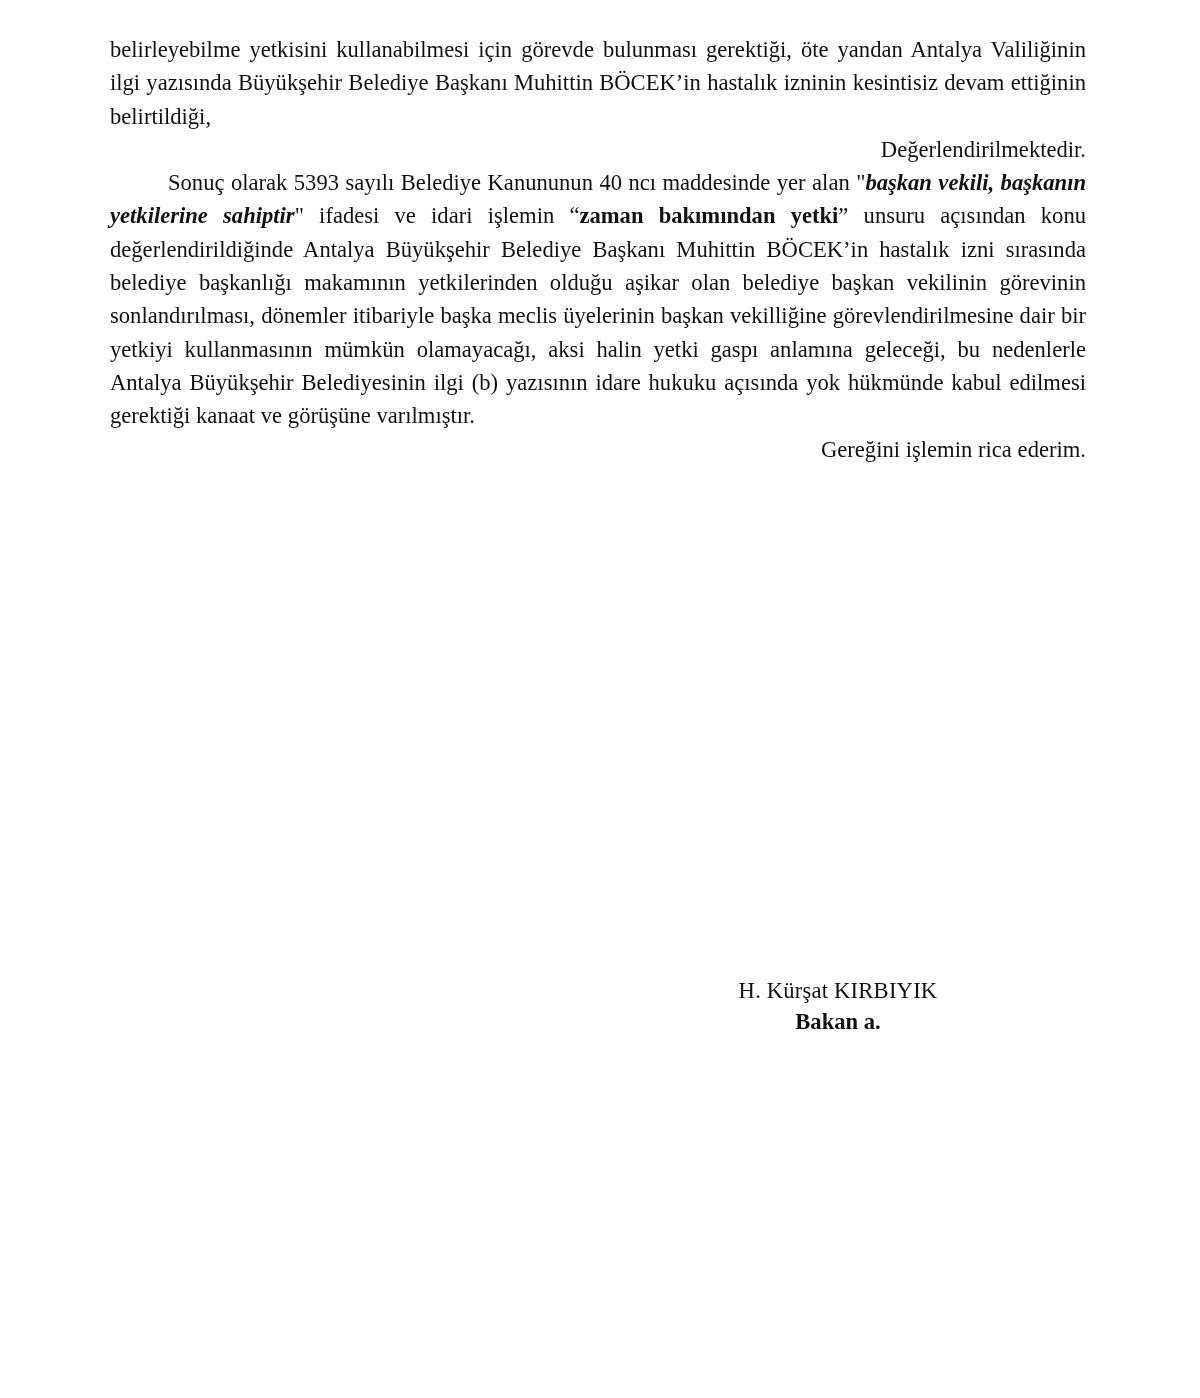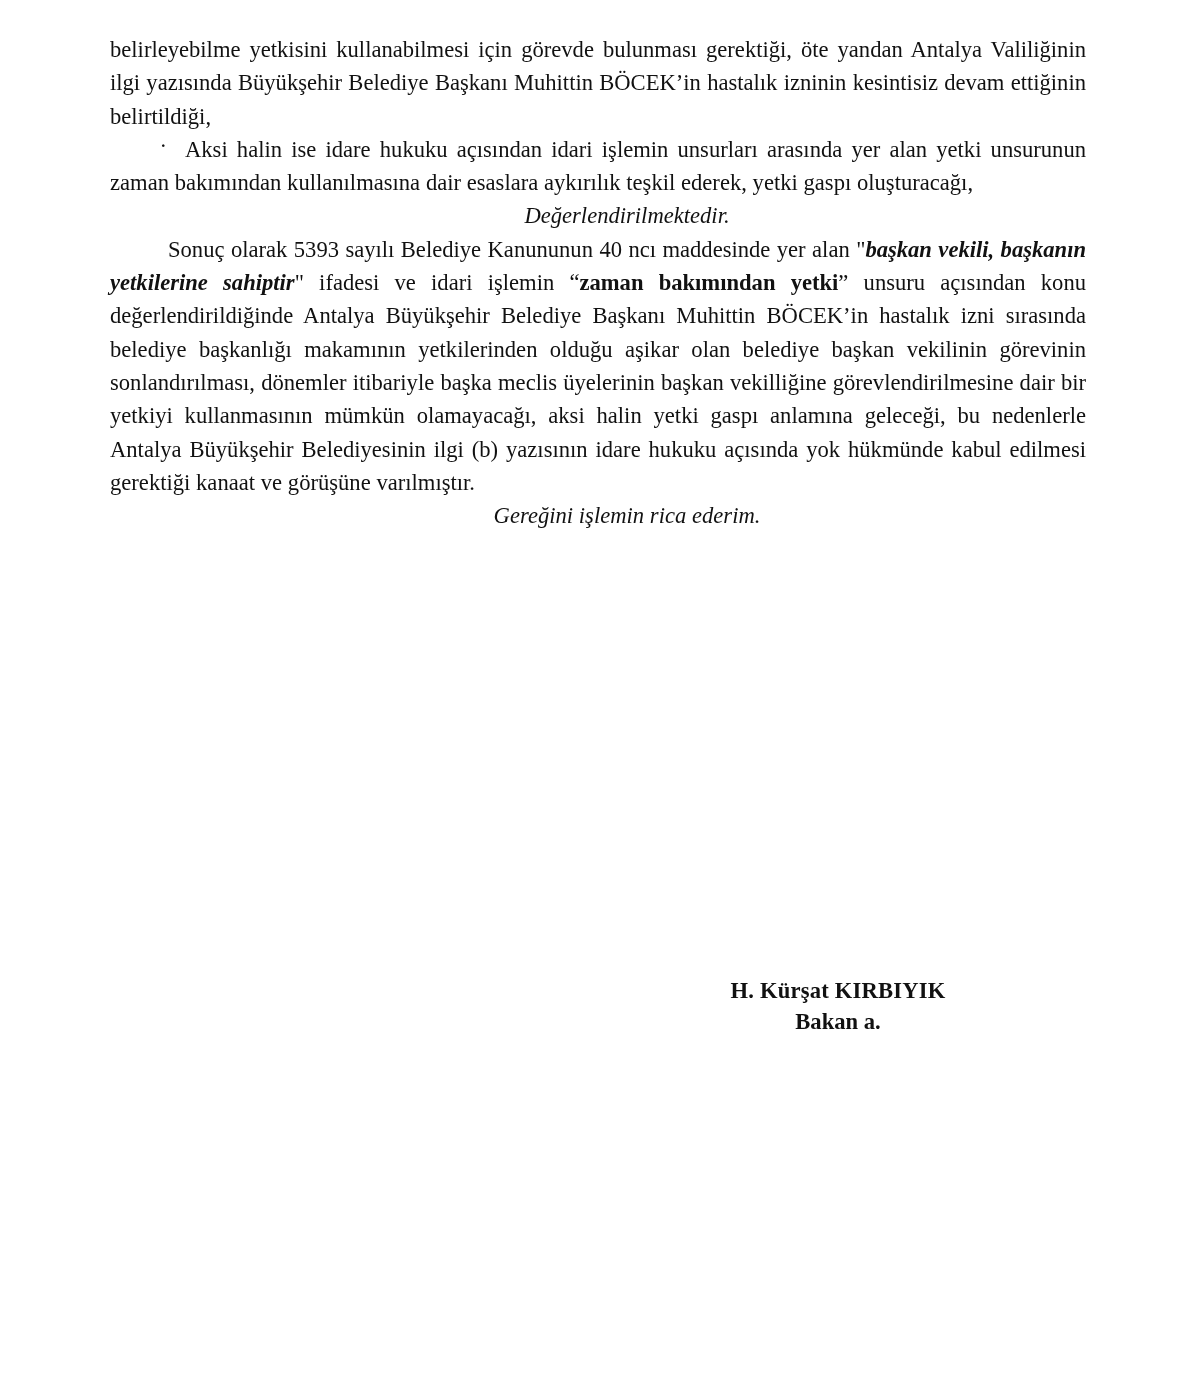--- a/index.html
+++ b/index.html
@@ -61,22 +61,21 @@
     padding-right: 18px;
     box-sizing: border-box;
     font-size: 22.6px;
     vertical-align: baseline;
     position: relative;
     top: -4px;
   }
 
   .para.last-line,
   .para.short {
-    text-align: center;
-    font-style: italic;
+    text-align: right;
   }
 
   em.bi {
     font-style: italic;
     font-weight: bold;
   }
 
   strong.b {
     font-weight: bold;
     font-style: normal;
@@ -88,40 +87,39 @@
     left: 628px;
     top: 975px;
     width: 420px;
     text-align: center;
     font-size: 22.6px;
     line-height: 31px;
     color: #111111;
   }
 
   .signature .sig-name {
-    font-weight: bold;
+    font-weight: normal;
     letter-spacing: 0.2px;
   }
 
   .signature .sig-role,
   .signature .sig-title {
     font-weight: bold;
   }
 </style>
 </head>
 <body>
 
 <div class="page">
 
   <div class="body-block">
 
     <p class="para cont">belirleyebilme yetkisini kullanabilmesi için görevde bulunması gerektiği, öte yandan Antalya Valiliğinin ilgi yazısında Büyükşehir Belediye Başkanı Muhittin BÖCEK’in hastalık izninin kesintisiz devam ettiğinin belirtildiği,</p>
 
 
-    <p class="para bullet"><span class="bullet-marker">·</span><span>Aksi halin ise idare hukuku açısından idari işlemin unsurları arasında yer alan yetki unsurunun zaman bakımından kullanılmasına dair esaslara aykırılık teşkil ederek, yetki gaspı oluşturacağı,</span></p>
 
     <p class="para indent short">Değerlendirilmektedir.</p>
 
     <p class="para indent"><span>Sonuç olarak 5393 sayılı Belediye Kanununun 40 ncı maddesinde yer alan </span><span>"</span><em class="bi">başkan vekili, başkanın yetkilerine sahiptir</em><span>"</span><span> ifadesi ve idari işlemin </span><span>“</span><strong class="b">zaman bakımından yetki</strong><span>”</span><span> unsuru açısından konu değerlendirildiğinde Antalya Büyükşehir Belediye Başkanı Muhittin BÖCEK’in hastalık izni sırasında belediye başkanlığı makamının yetkilerinden olduğu aşikar olan belediye başkan vekilinin görevinin sonlandırılması, dönemler itibariyle başka meclis üyelerinin başkan vekilliğine görevlendirilmesine dair bir yetkiyi kullanmasının mümkün olamayacağı, aksi halin yetki gaspı anlamına geleceği, bu nedenlerle Antalya Büyükşehir Belediyesinin ilgi (b) yazısının idare hukuku açısında yok hükmünde kabul edilmesi gerektiği kanaat ve görüşüne varılmıştır.</span></p>
 
     <p class="para indent short">Gereğini işlemin rica ederim.</p>
 
   </div>
 
   <div class="signature">

